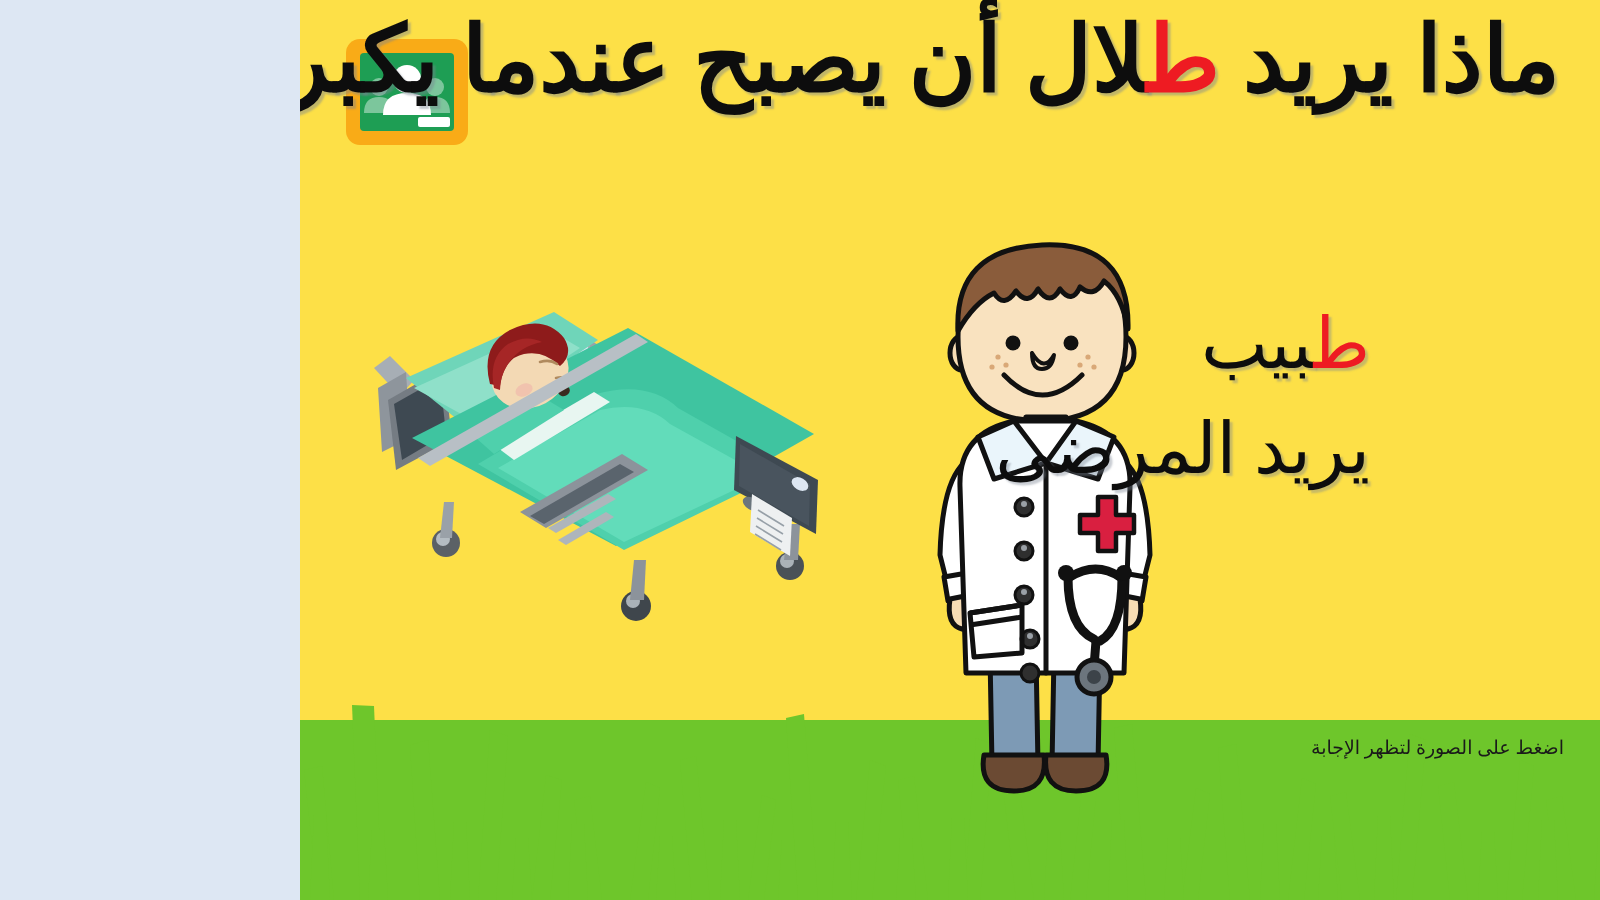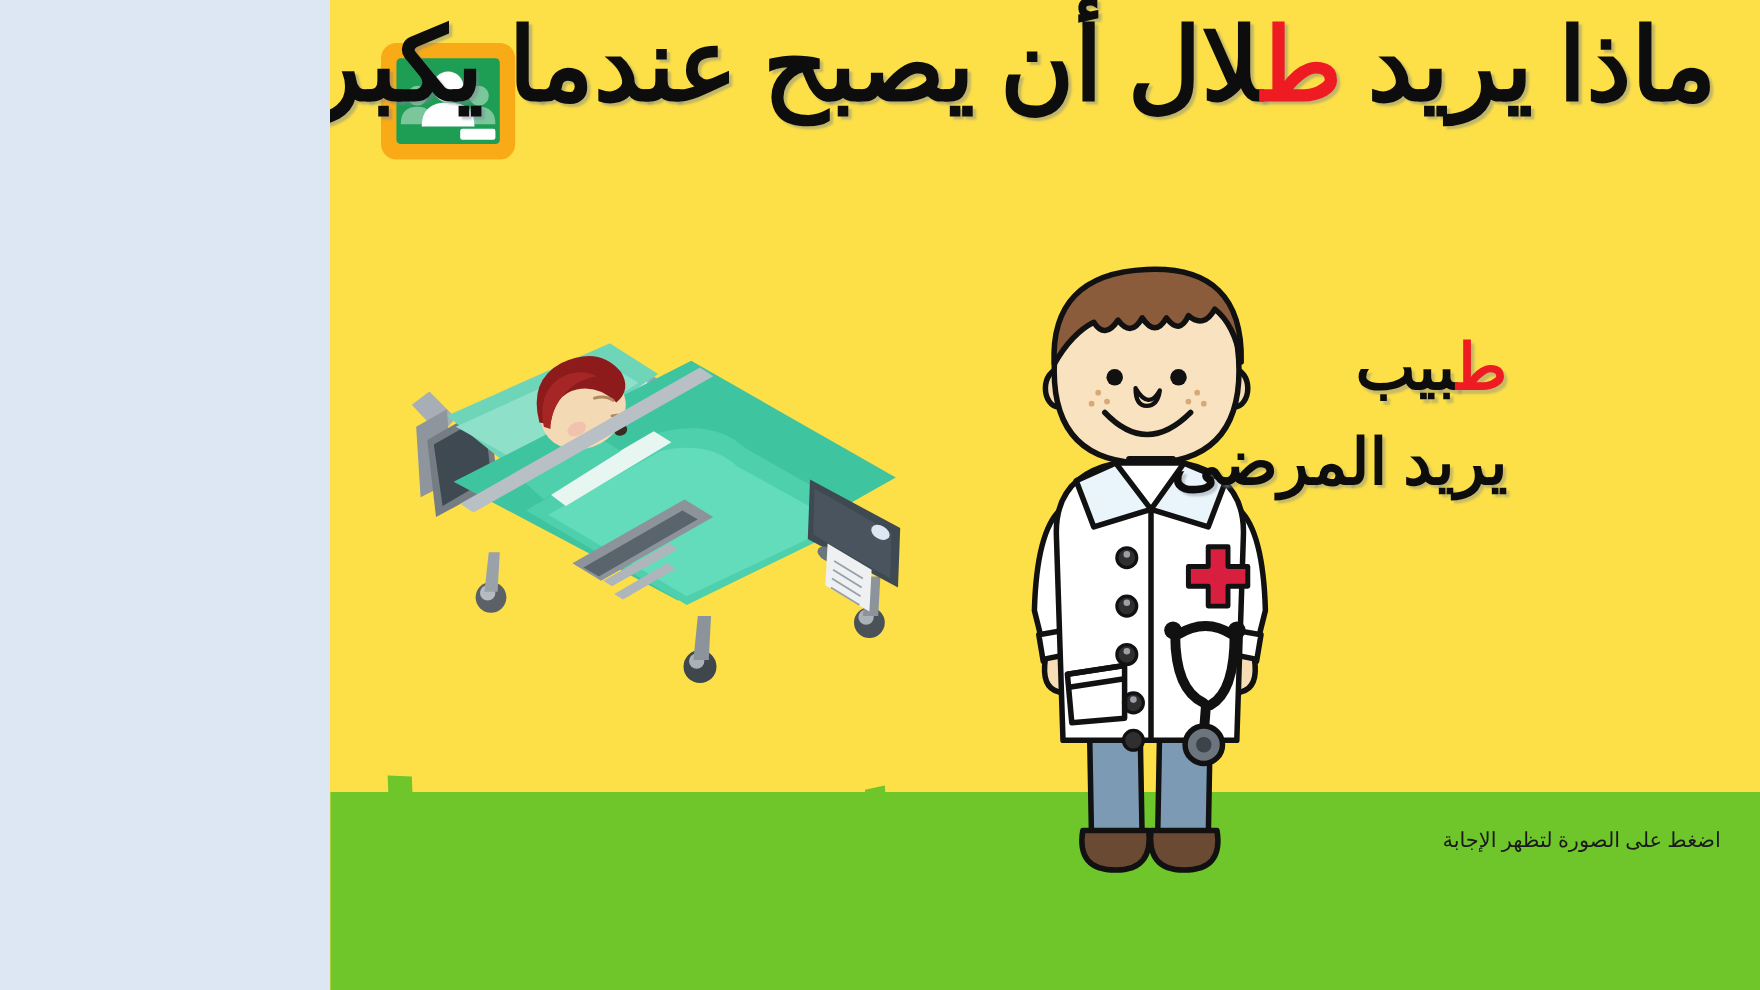--- a/index.html
+++ b/index.html
@@ -80,32 +80,32 @@
     position: absolute;
     top: 292px;
     right: 230px;
     text-align: right;
     direction: rtl;
     color: #0d0d0d;
     text-shadow: 3px 3px 2px rgba(120,130,145,0.40);
     font-family: "Liberation Serif", "DejaVu Serif", serif;
   }
   .answer-line {
-    font-size: 58px;
+    font-size: 71px;
     line-height: 1.48;
-    font-weight: 700;
+    font-weight: 400;
     white-space: nowrap;
   }
   .answer-line .hl { color: #ee1b22; }
 
   
   .hint {
     position: absolute;
     right: 36px;
-    top: 752px;
+    top: 736px;
     font-size: 19px;
     color: #1a1a1a;
     direction: rtl;
     white-space: nowrap;
     font-family: "Liberation Serif", "DejaVu Serif", serif;
     cursor: pointer;
   }
 
   
   .bed-art {

